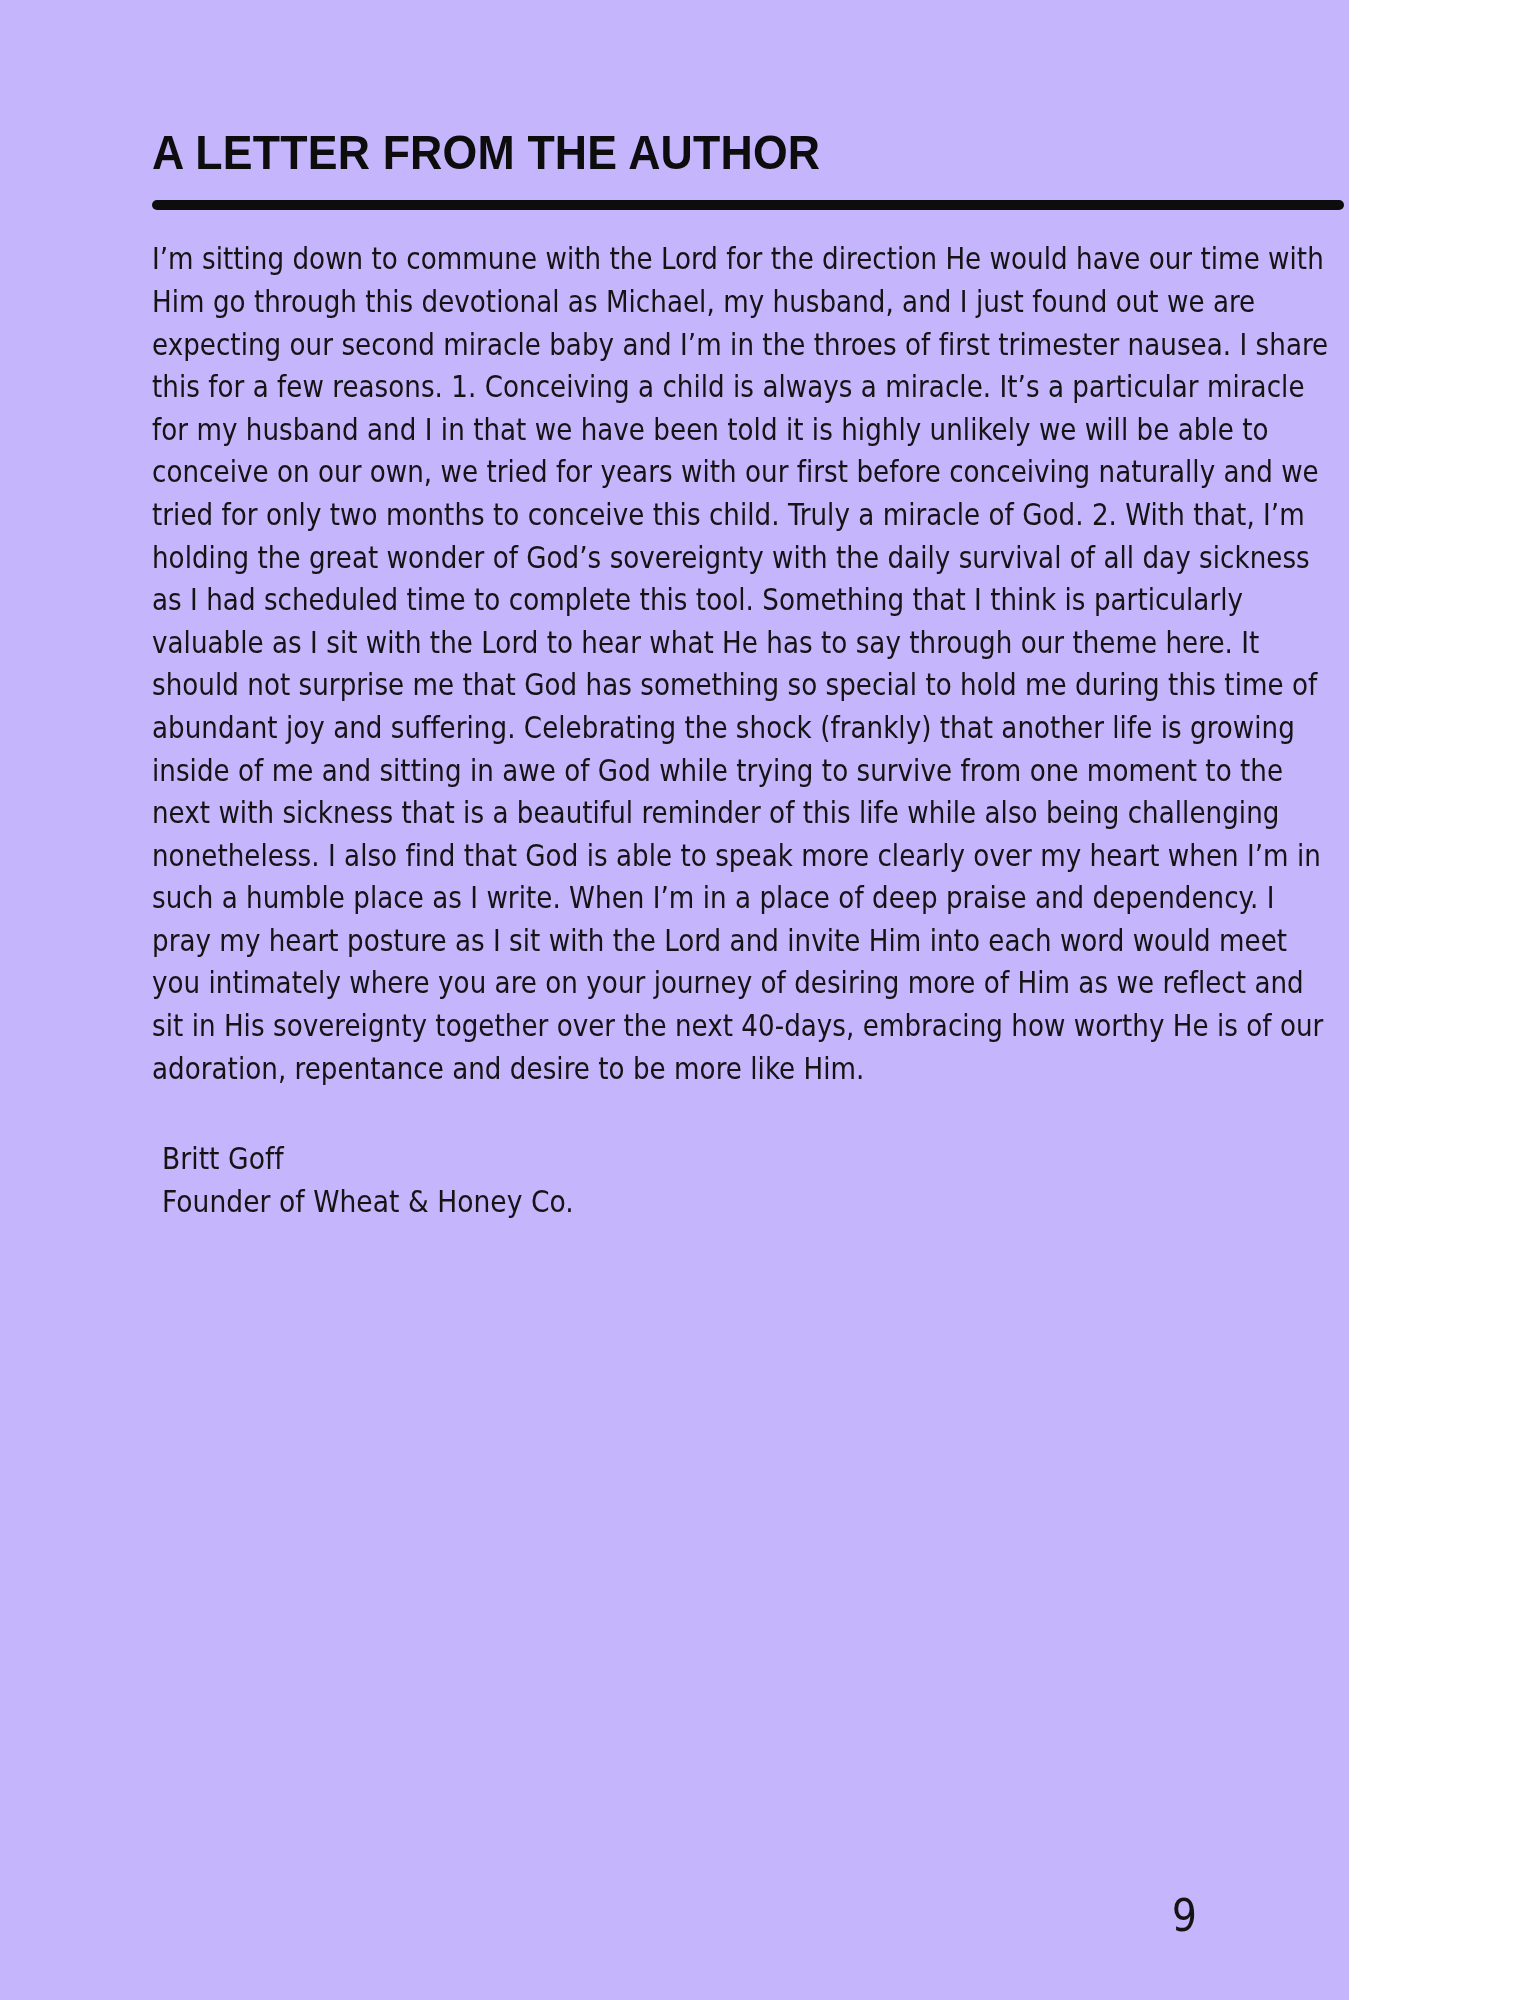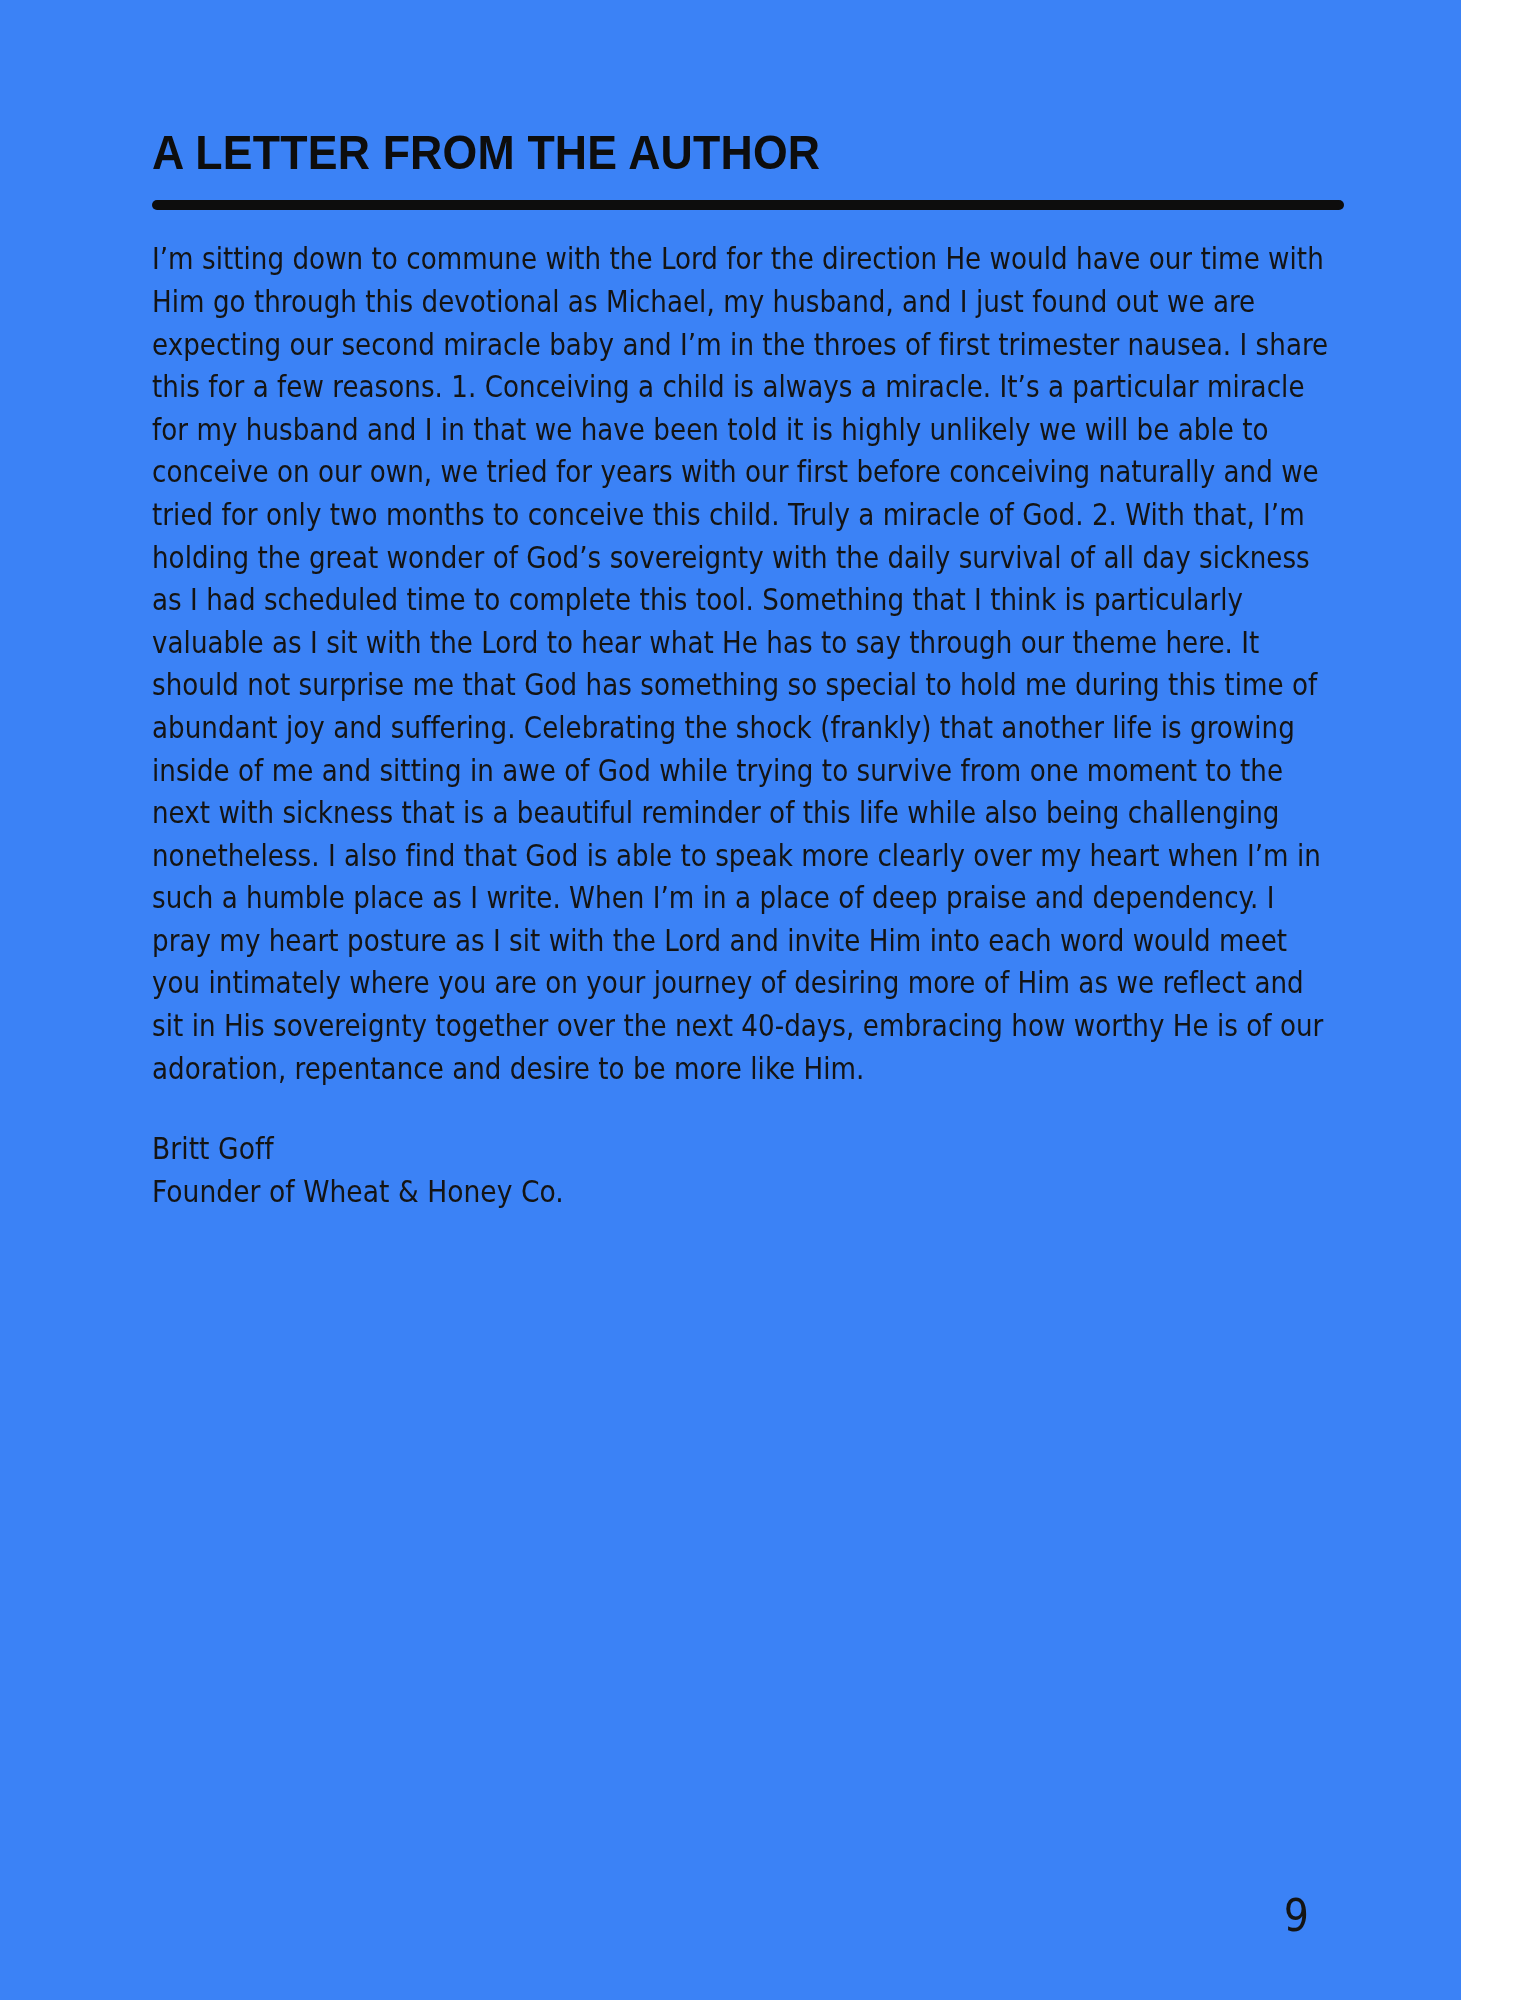--- a/index.html
+++ b/index.html
@@ -10,23 +10,23 @@
   body {
     width: 1529px;
     height: 2000px;
     font-family: "Liberation Sans", sans-serif;
     color: #111111;
     -webkit-font-smoothing: antialiased;
   }
 
   .page {
     position: relative;
-    width: 1461px;
+    width: 1349px;
     height: 2000px;
-    background: #3b82f6;
+    background: #c4b5fd;
     box-sizing: border-box;
     padding: 0;
     overflow: hidden;
   }
 
   .content {
     position: absolute;
     left: 152px;
     top: 0;
     width: 1196px;
@@ -66,21 +66,21 @@
     font-size: 29.5px;
     line-height: 42.6px;
     letter-spacing: 0.05px;
     color: #141414;
     text-align: left;
     transform: scaleX(0.985);
     transform-origin: left top;
   }
 
   .signature {
-    margin: 0;
+    margin: 10px;
     padding-top: 38px;
     font-family: "DejaVu Sans Condensed", "Liberation Sans Narrow", "Liberation Sans", sans-serif;
     font-weight: 300;
     font-size: 29.5px;
     line-height: 42.6px;
     letter-spacing: 0.05px;
     color: #141414;
   }
   .signature div { white-space: nowrap; }
 

